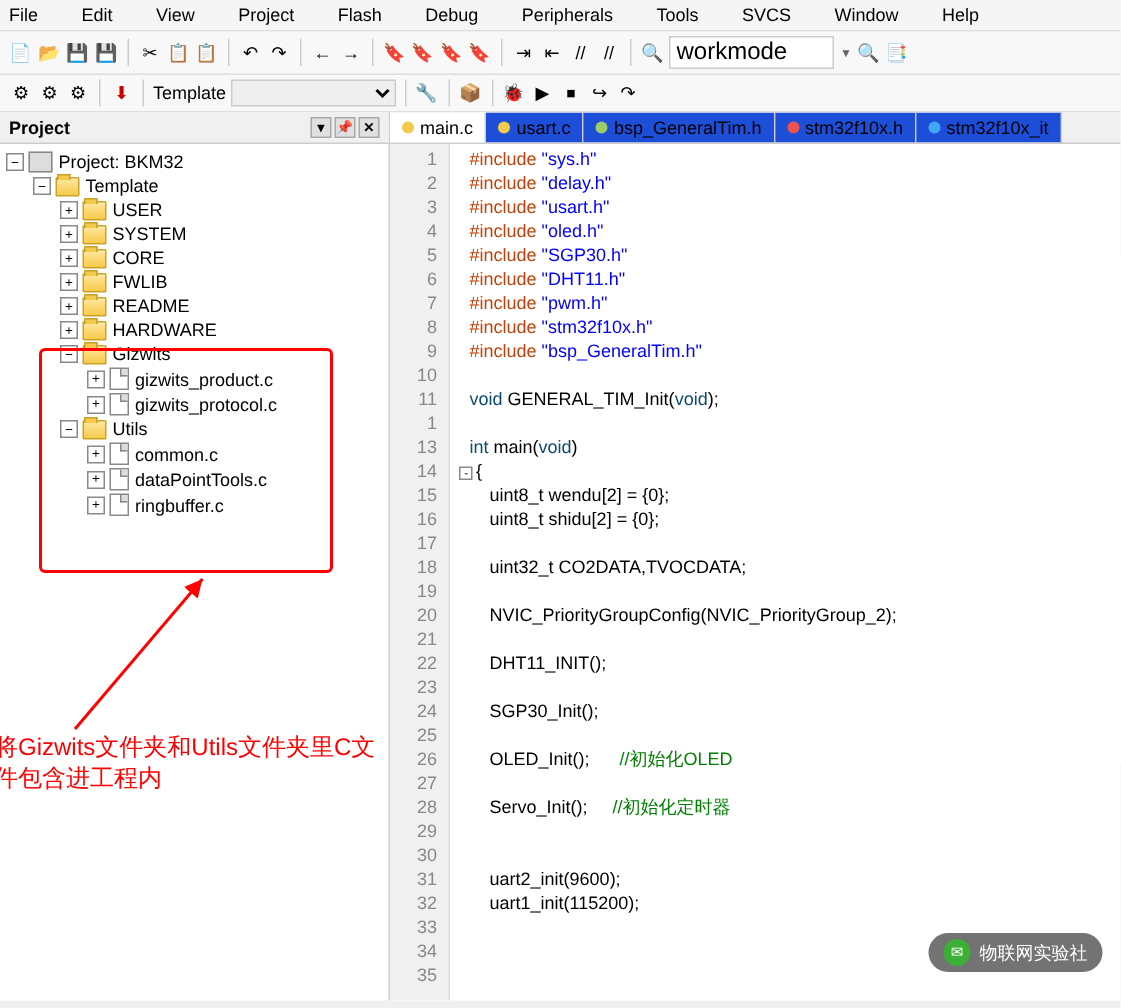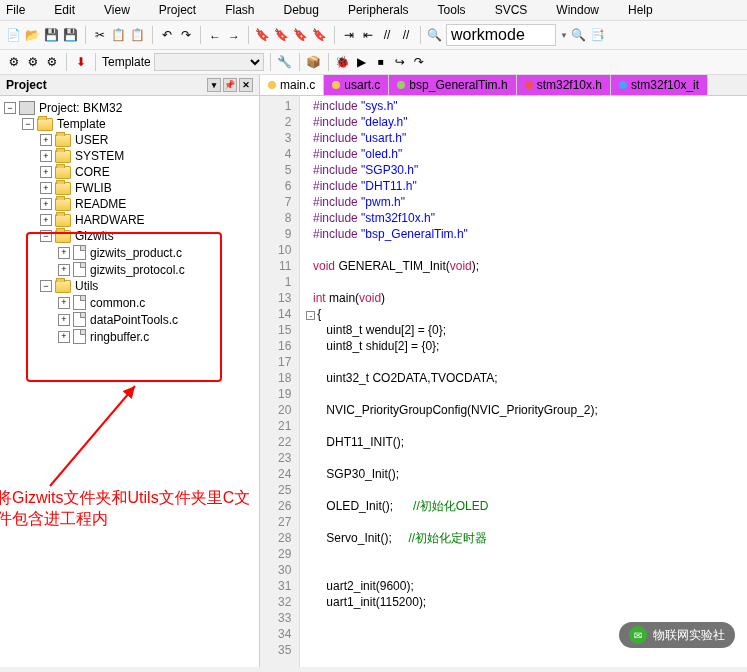--- a/index.html
+++ b/index.html
@@ -25,32 +25,32 @@
 .file-icon::after { content: ""; position: absolute; top: 0; right: 0; width: 4px; height: 4px; background: #ddd; border-left: 1px solid #888; border-bottom: 1px solid #888; }
 .proj-icon { width: 16px; height: 14px; background: #ddd; border: 1px solid #888; margin-right: 4px; }
 .ind1 { padding-left: 18px; }
 .ind2 { padding-left: 36px; }
 .ind3 { padding-left: 54px; }
 .highlight-box { position: absolute; border: 2px solid #ff0000; border-radius: 4px; pointer-events: none; }
 .arrow-svg { position: absolute; pointer-events: none; }
 .annotation { position: absolute; color: #ff0000; font-size: 16px; font-weight: 500; }
 .editor { flex: 1; display: flex; flex-direction: column; background: #fff; }
 .tabs { display: flex; background: #f0f0f0; border-bottom: 1px solid #ccc; overflow: hidden; }
-.tab { display: flex; align-items: center; padding: 3px 8px; border-right: 1px solid #ccc; background: #d946ef; cursor: pointer; gap: 4px; white-space: nowrap; }
+.tab { display: flex; align-items: center; padding: 3px 8px; border-right: 1px solid #ccc; background: #1d4ed8; cursor: pointer; gap: 4px; white-space: nowrap; }
 .tab.active { background: #fff; }
 .tab .dot { width: 8px; height: 8px; border-radius: 50%; }
 .code { flex: 1; overflow: auto; font-family: Consolas, monospace; font-size: 13px; display: flex; }
 .gutter { background: #f0f0f0; border-right: 1px solid #ddd; text-align: right; color: #888; padding: 2px 8px 2px 18px; user-select: none; }
 .gutter div { height: 16px; line-height: 16px; }
 .lines { padding: 2px 6px; }
 .lines div { height: 16px; line-height: 16px; white-space: pre; }
 .fold { display: inline-block; width: 9px; height: 9px; border: 1px solid #888; background: #fff; font-size: 8px; line-height: 7px; text-align: center; margin-right: 2px; }
-.k-pre { color: #701a75; }
+.k-pre { color: #c2410c; }
 .k-str { color: #0000ff; }
-.k-kw { color: #be185d; }
+.k-kw { color: #0c4a6e; }
 .k-cmt { color: #008000; }
 .watermark { position: absolute; right: 12px; bottom: 24px; background: rgba(0,0,0,0.55); color: #fff; padding: 4px 10px; border-radius: 14px; display: flex; align-items: center; gap: 6px; font-size: 13px; }
 .watermark .wx { width: 18px; height: 18px; border-radius: 50%; background: #3cb034; display: inline-flex; align-items: center; justify-content: center; color: #fff; font-size: 10px; }
 .dropdown-arrow { font-size:8px; color:#666; margin-left:1px; }
 </style>
 </head>
 <body>
 
 <div class="menubar" id="menubar">
     <span>File</span>

